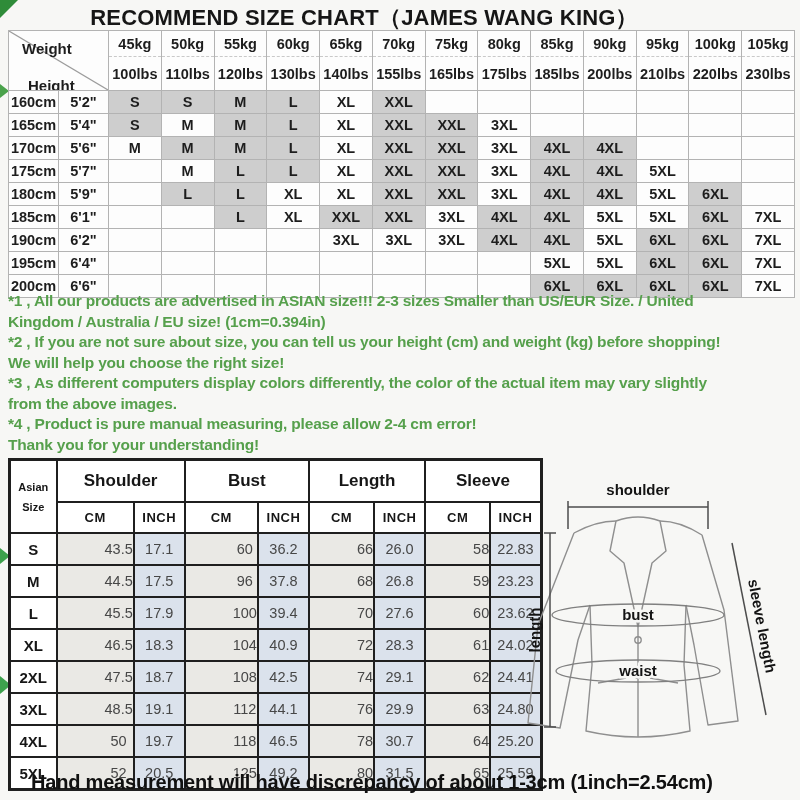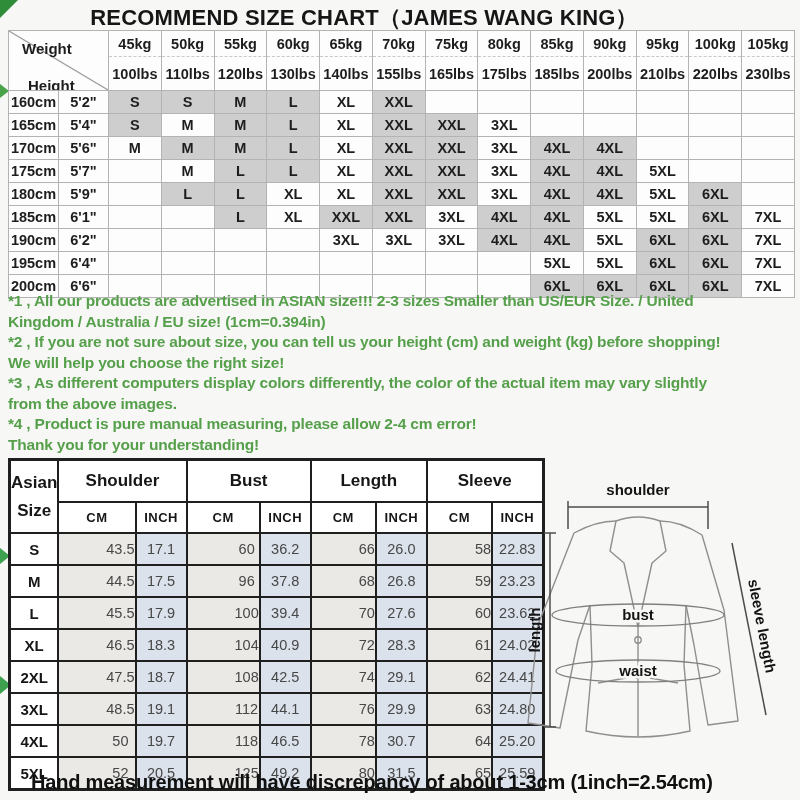--- a/index.html
+++ b/index.html
@@ -34,21 +34,21 @@
   .notes { position:absolute; left:8px; top:291px; color:var(--green); font-weight:bold;
            font-size:15.5px; letter-spacing:-.2px; }
   .note-line { height:20.5px; line-height:20.5px; white-space:nowrap; }
   
   #measTable {
     position:absolute; left:8px; top:458px; border-collapse:collapse; table-layout:fixed;
     background:#ffffff; border:3px solid #1f1f1f;
   }
   #measTable th, #measTable td { border:2px solid #1f1f1f; padding:0; text-align:center; color:#161616; }
   #measTable th.group   { font-size:17px; height:40px; font-weight:bold; }
-  #measTable th.corner2 { font-size:17px; line-height:28px; font-weight:bold;margin-left:45px; }
+  #measTable th.corner2 { font-size:11px; line-height:20px; font-weight:bold;margin-left:45px; }
   #measTable th.sub     { font-size:13px; height:29px; letter-spacing:.5px; }
   #measTable td { height:30px; font-size:14.5px; }
   #measTable td.sz   { font-weight:bold; font-size:15px; background:#ffffff; }
   #measTable td.cm   { background:var(--cmbg);  color:#474747;padding-left:47px; }
   #measTable td.inch { background:var(--inchbg); color:#474747; }
   
   #jacket { position:absolute; left:498px; top:465px; }
   #jacket .outline { fill:none; stroke:#8f8f8f; stroke-width:1.4; stroke-linejoin:round; }
   #jacket .measure { stroke:#4d4d4d; stroke-width:1.5; fill:none; }
   #jacket .girth   { fill:none; stroke:#808080; stroke-width:1.3; }

